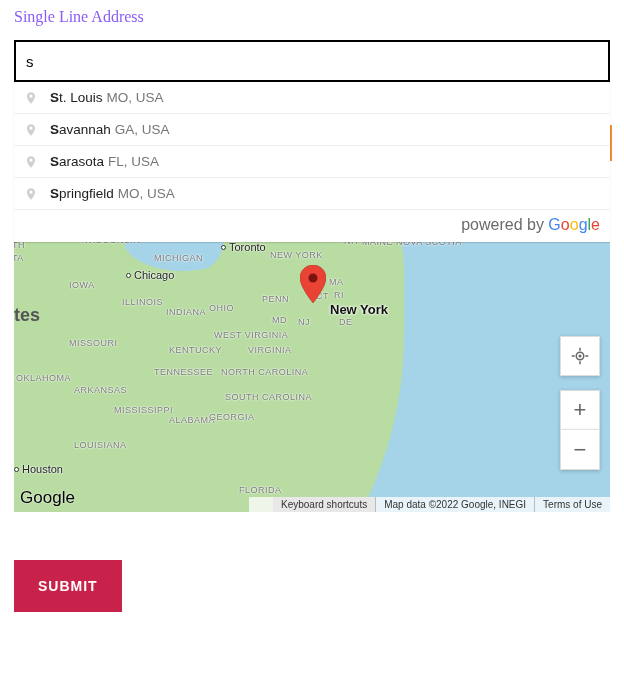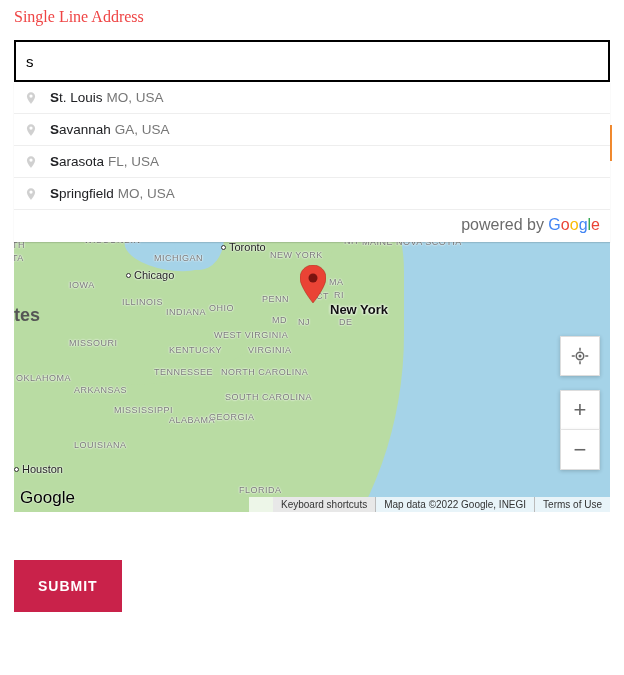--- a/index.html
+++ b/index.html
@@ -7,21 +7,21 @@
     font-family: Arial, Helvetica, sans-serif;
     width: 624px;
     height: 675px;
     background: #fff;
     position: relative;
   }
   .page {
     padding: 6px 14px 14px 14px;
   }
   .title {
-    color: #ef4444;
+    color: #8b5cf6;
     font-family: Georgia, 'Times New Roman', serif;
     font-size: 16px;
     margin-bottom: 14px;
     margin-top: 2px;
   }
   .search-wrap {
     position: relative;
   }
   .search-input {
     width: 100%;

